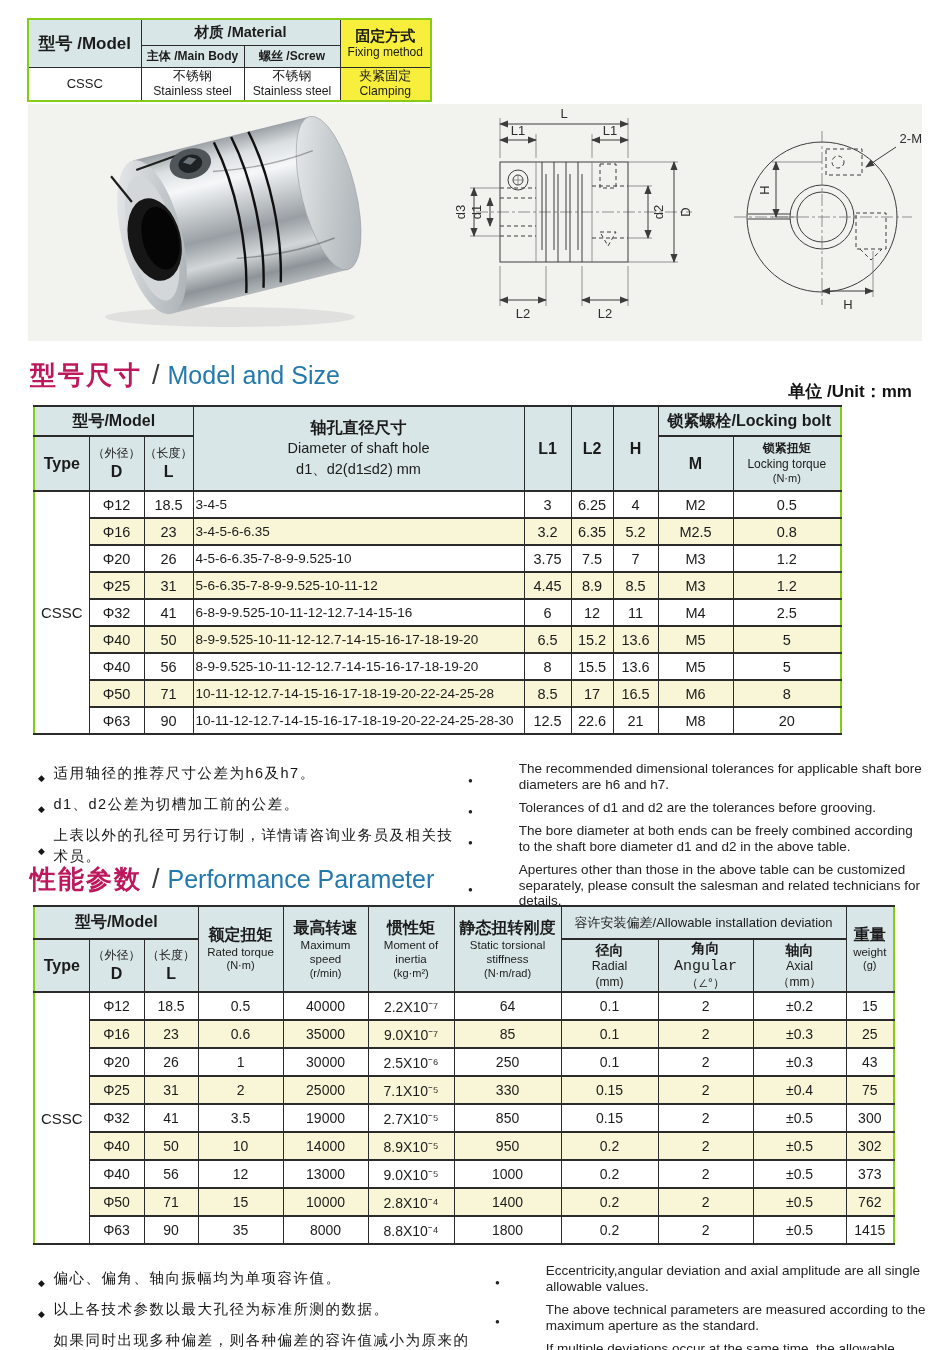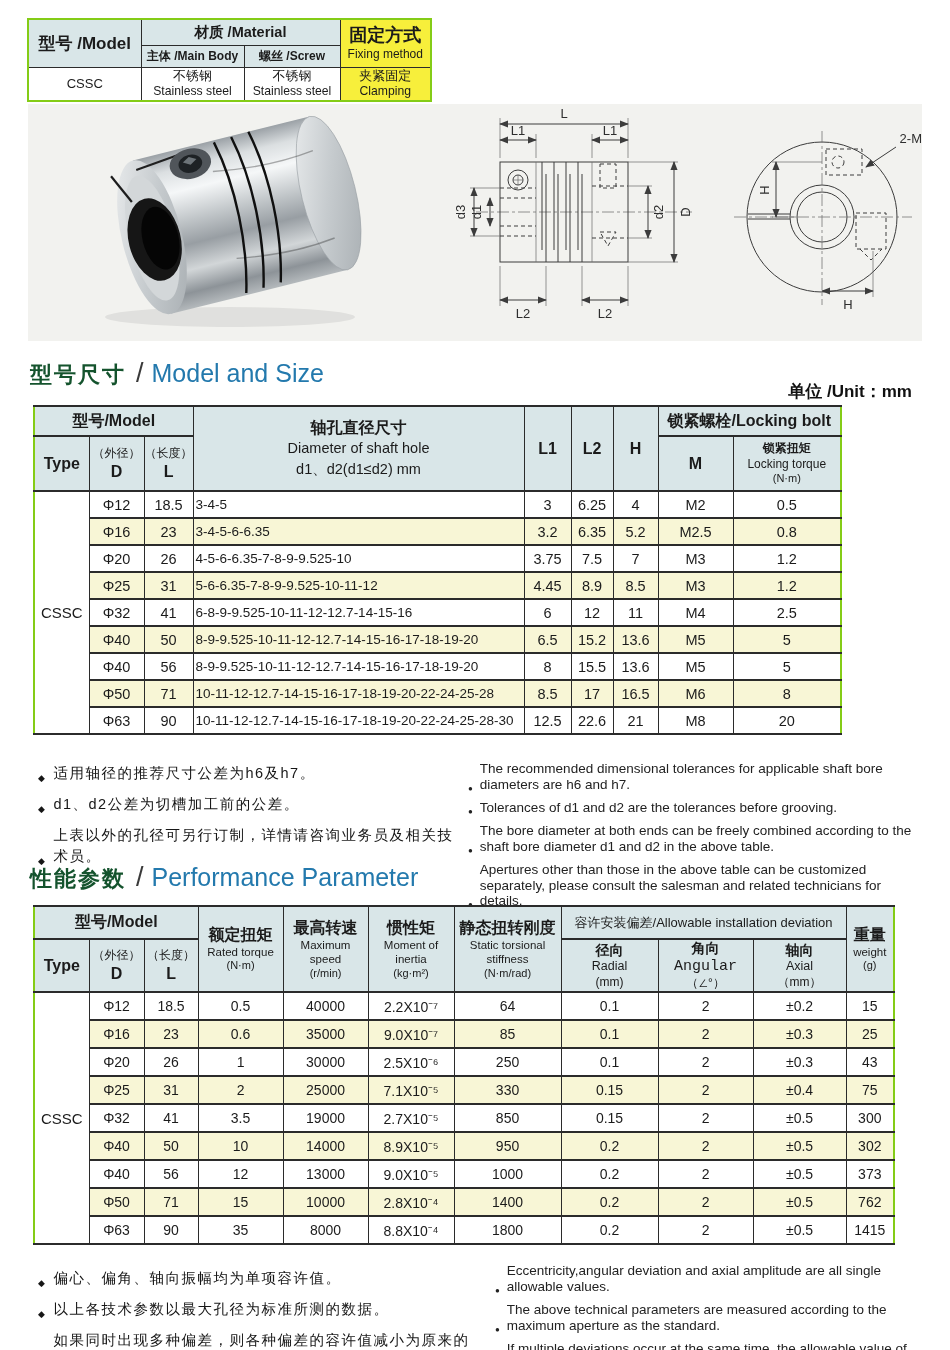--- a/index.html
+++ b/index.html
@@ -28,54 +28,54 @@
   th .big { font-size:16px; font-weight:600; display:block; line-height:1.2; }
 
   
   .top-table { position:absolute; left:27px; top:18px; width:403px; }
   .top-table th, .top-table td { border-width:1.5px 1.5px; }
   .top-table .model-h { font-size:17px; font-weight:700; }
   .top-table .mat-h { font-size:14.5px; font-weight:700; height:26px; }
   .top-table .sub-h { font-size:12px; font-weight:600; height:22px; }
   .top-table td { height:34px; font-size:13px; background:#fff; }
   .top-table .yellow { background:#f7ef3b !important; }
-  .top-table .fix-zh { font-size:18px; font-weight:700; display:block; line-height:1.2; }
+  .top-table .fix-zh { font-size:15px; font-weight:700; display:block; line-height:1.2; }
   .top-table .fix-en { font-size:12px; font-weight:400; display:block; line-height:1.2; }
   .top-table .cell2 { font-size:13px; line-height:1.25; display:block; }
   .top-table .cell2e { font-size:12.2px; line-height:1.25; display:block; }
 
   
   .gray-strip { position:absolute; left:28px; top:104px; width:894px; height:237px; background:#f2f2ef; }
   .abs { position:absolute; }
 
   
   .sec-title { position:absolute; display:flex; align-items:baseline; white-space:nowrap; }
-  .sec-title .t-zh { font-size:22px; font-weight:700; color:#14532d; letter-spacing:2px; }
+  .sec-title .t-zh { font-size:26px; font-weight:700; color:#be185d; letter-spacing:2px; }
   .sec-title .t-slash { font-size:27px; color:#3a3a3a; margin:0 8px 0 10px; font-weight:400; }
   .sec-title .t-en { font-size:25px; color:#2379ad; font-weight:500; }
   .unit-label { position:absolute; font-size:17px; font-weight:600; color:#111; }
 
   
   .table1 { position:absolute; left:33px; top:405px; width:807px; }
   .table1 thead tr:first-child th { height:30px; font-size:16px; }
   .table1 thead tr:last-child th { height:55px; }
   .h-l1l2h { font-size:16px; font-weight:600; }
 
   
   .table2 { position:absolute; left:33px; top:905px; width:860px; }
   .table2 thead tr:first-child th { height:33px; }
   .table2 thead tr:last-child th { height:47px; }
   .table2 td { font-size:14px; height:28px; }
   .dev-h { font-size:13px; font-weight:500; }
 
   
   .notes { position:absolute; }
-  .note { display:flex; align-items:flex-end; }
+  .note { display:flex; align-items:center; }
   .notes-zh .note { margin-bottom:10px; font-size:14.5px; letter-spacing:1.5px; line-height:1.45; color:#161616; font-weight:500; }
-  .notes-en .note { margin-bottom:7px; font-size:13.5px; line-height:1.18; color:#222; }
+  .notes-en .note { margin-bottom:7px; font-size:13.5px; line-height:1.18; color:#222;gap:39px; }
   .bullet { flex:0 0 auto; margin-right:7px; }
   .bullet.b-zh::before { content:"◆"; font-size:9px; position:relative; top:3px; }
   .bullet.b-en::before { content:"●"; font-size:8px; position:relative; top:2px; }
 
   
   .tech line, .tech path.s, .tech rect, .tech circle, .tech ellipse.s { stroke:#3c3c3c; fill:none; stroke-width:1; }
   .tech .thin { stroke:#6a6a6a; stroke-width:0.7; }
   .tech .dash { stroke-dasharray:4 3; }
   .tech .cline { stroke-dasharray:12 3 3 3; stroke:#777; stroke-width:0.8; }
   .tech text { font-family:"Liberation Sans", sans-serif; font-size:13px; fill:#2e2e2e; stroke:none; }

